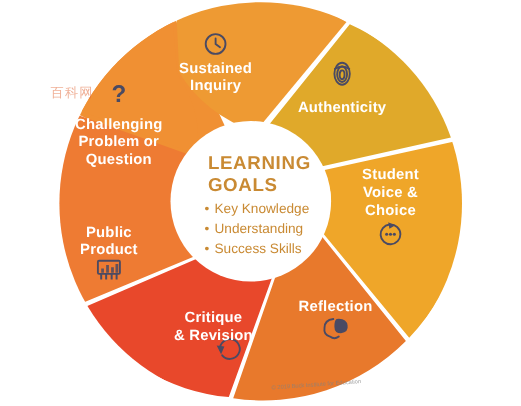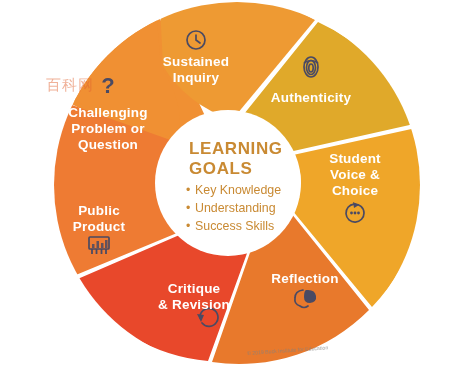--- a/index.html
+++ b/index.html
@@ -48,21 +48,21 @@
     font-weight:bold;
     font-size:25px;
     color:rgba(232,120,60,0.42);
     white-space:nowrap;
     letter-spacing:0.5px;
   }
   .wm-cn{
     position:absolute;
     left:46px; top:76px;
     font-family:"DejaVu Sans", sans-serif;
-    font-size:15px;
+    font-size:12px;
     color:rgba(226,100,50,0.50);
     white-space:nowrap;
     letter-spacing:1px;
   }
   .copyright{
     position:absolute;
     left:247px; top:350px;
     font-family:"Liberation Sans", sans-serif;
     font-size:5.2px;
     color:rgba(130,130,130,0.75);

